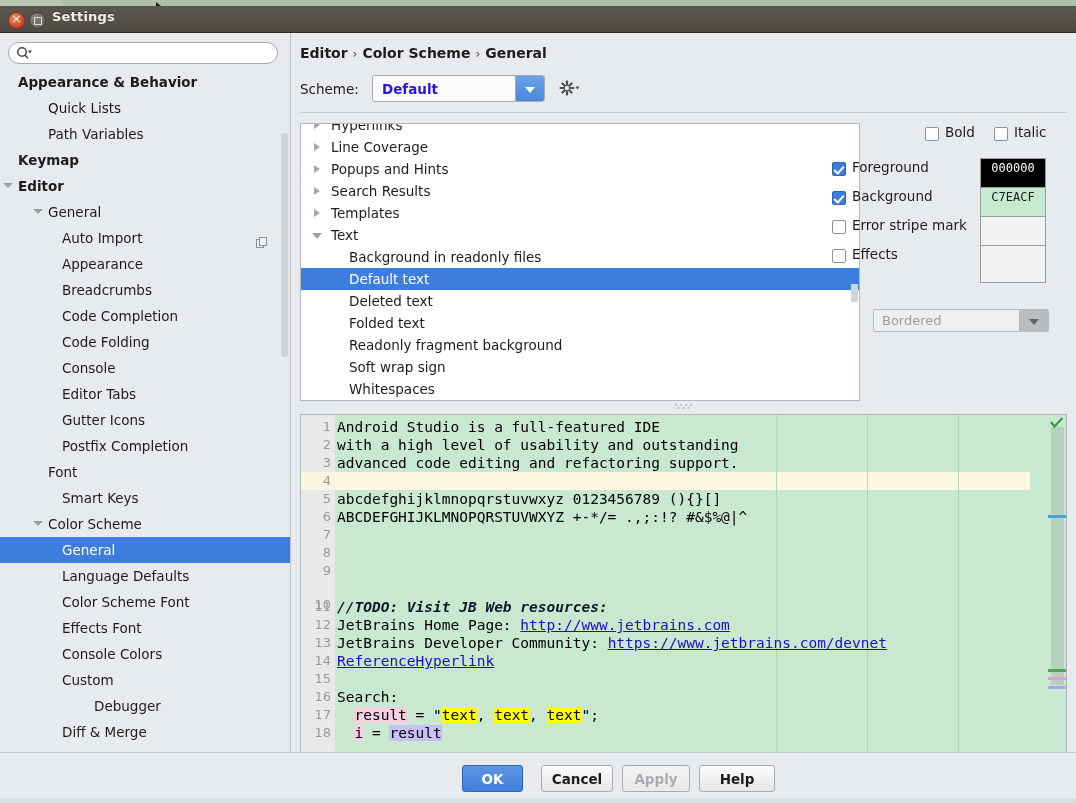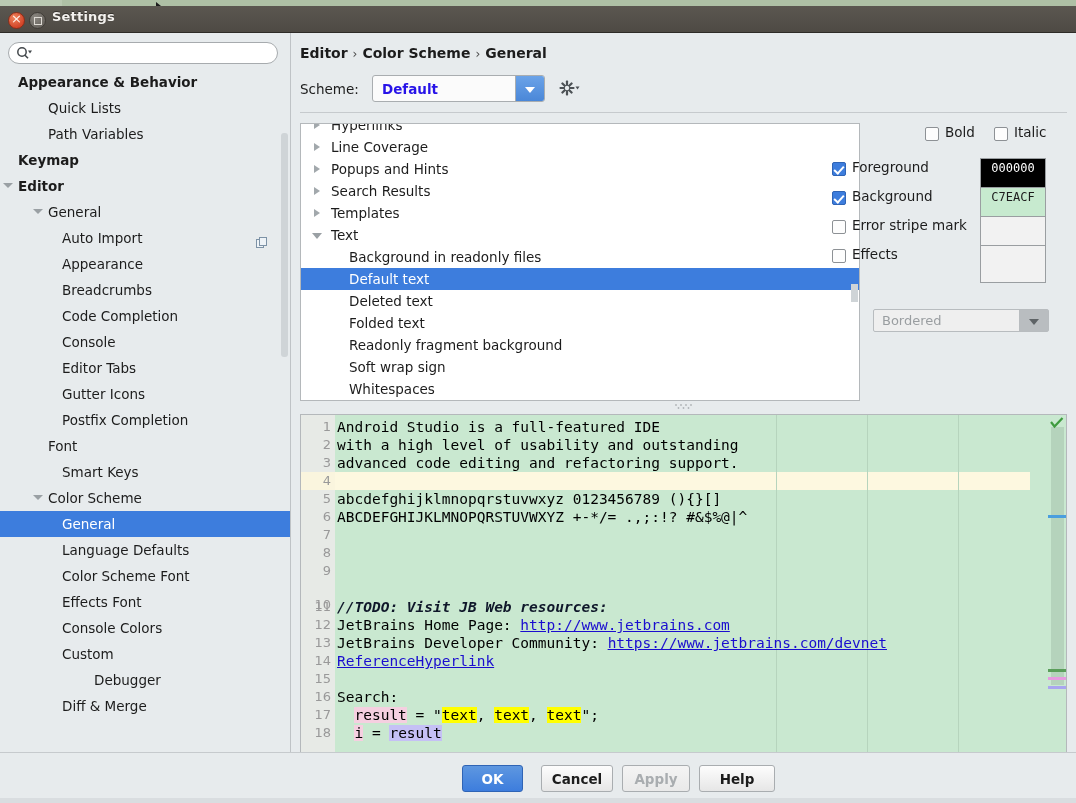--- a/index.html
+++ b/index.html
@@ -210,20 +210,21 @@
             <div class="tree-row bold"><span class="tree-label" style="margin-left: 18px;">Keymap</span></div>
             <div class="tree-row bold"><span class="tw" style="left: 2px;"></span><span class="tree-label" style="margin-left: 18px;">Editor</span></div>
             <div class="tree-row"><span class="tw" style="left: 32px;"></span><span class="tree-label" style="margin-left: 48px;">General</span></div>
             <div class="tree-row"><span class="tree-label" style="margin-left: 62px;">Auto Import</span><span class="badge-icon"><svg viewBox="0 0 12 12">
                   <rect x="0.5" y="2.5" width="7" height="8" fill="#eef3f7" stroke="#7d92a6"></rect>
                   <rect x="3.5" y="0.5" width="7" height="8" fill="#eef3f7" stroke="#7d92a6"></rect>
                 </svg></span></div>
             <div class="tree-row"><span class="tree-label" style="margin-left: 62px;">Appearance</span></div>
             <div class="tree-row"><span class="tree-label" style="margin-left: 62px;">Breadcrumbs</span></div>
             <div class="tree-row"><span class="tree-label" style="margin-left: 62px;">Code Completion</span></div>
+            <div class="tree-row"><span class="tree-label" style="margin-left: 62px;">Code Folding</span></div>
             <div class="tree-row"><span class="tree-label" style="margin-left: 62px;">Console</span></div>
             <div class="tree-row"><span class="tree-label" style="margin-left: 62px;">Editor Tabs</span></div>
             <div class="tree-row"><span class="tree-label" style="margin-left: 62px;">Gutter Icons</span></div>
             <div class="tree-row"><span class="tree-label" style="margin-left: 62px;">Postfix Completion</span></div>
             <div class="tree-row"><span class="tree-label" style="margin-left: 48px;">Font</span></div>
             <div class="tree-row"><span class="tree-label" style="margin-left: 62px;">Smart Keys</span></div>
             <div class="tree-row"><span class="tw" style="left: 32px;"></span><span class="tree-label" style="margin-left: 48px;">Color Scheme</span></div>
             <div class="tree-row sel"><span class="tree-label" style="margin-left: 62px;">General</span></div>
             <div class="tree-row"><span class="tree-label" style="margin-left: 62px;">Language Defaults</span></div>
             <div class="tree-row"><span class="tree-label" style="margin-left: 62px;">Color Scheme Font</span></div>

